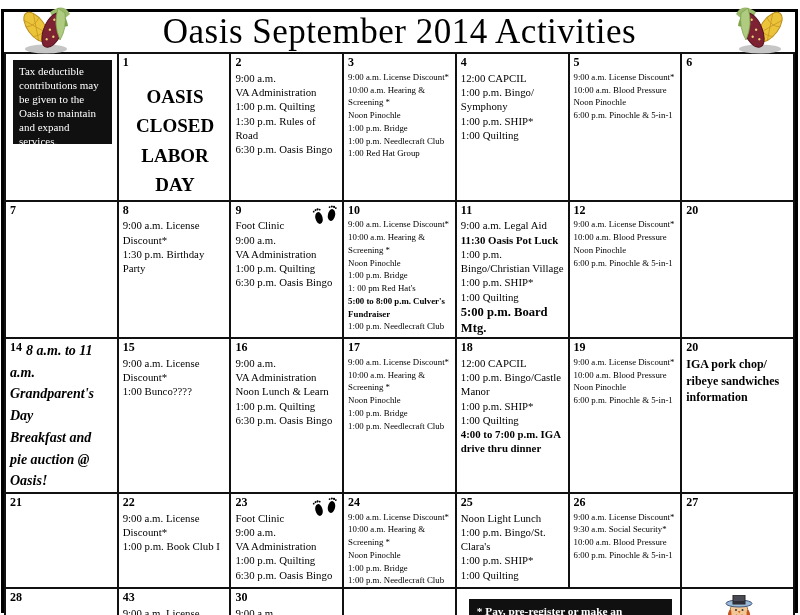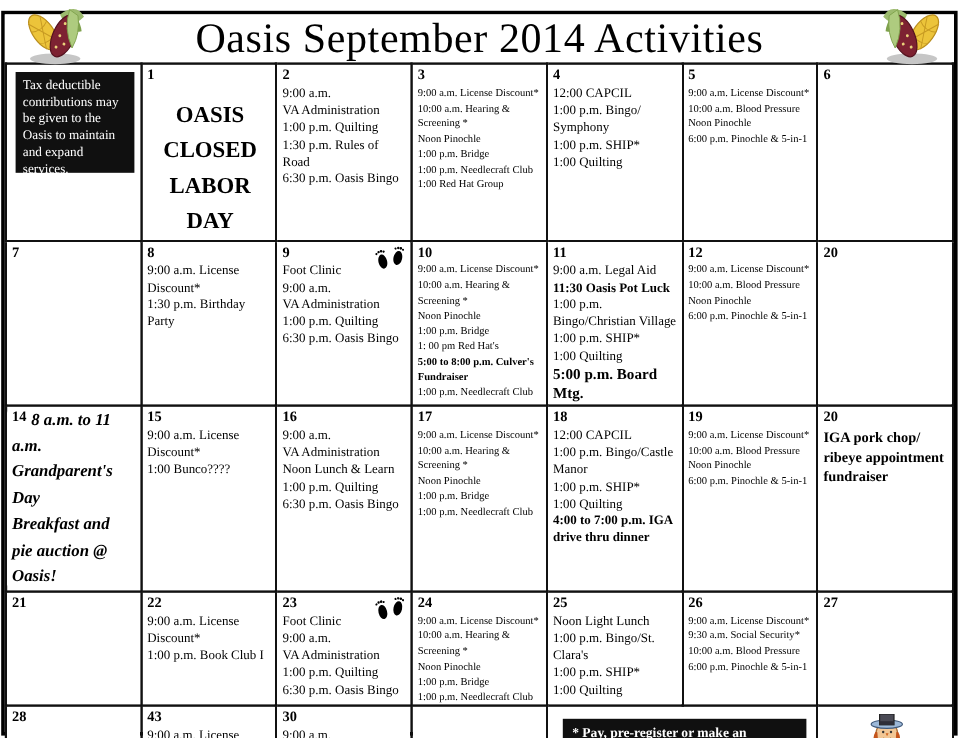--- a/index.html
+++ b/index.html
@@ -227,21 +227,21 @@
               <div class="evs">
                 <div class="ev">9:00 a.m. License  Discount*</div>
                 <div class="ev">10:00 a.m. Blood Pressure</div>
                 <div class="ev">Noon Pinochle</div>
                 <div class="ev">6:00 p.m. Pinochle &amp; 5-in-1</div>
               </div>
             </td>
             <td class="cell sat20">
               <div class="date">20</div>
               <div class="evs">
-                <div class="ev b">IGA pork chop/ ribeye appointment fundraiser</div>
+                <div class="ev b">IGA pork chop/ ribeye sandwiches information</div>
               </div>
             </td>
           </tr>
           <tr>
             <td class="cell">
               <div class="date">21</div>
             </td>
             <td class="cell">
               <div class="date">22</div>
               <div class="evs">

